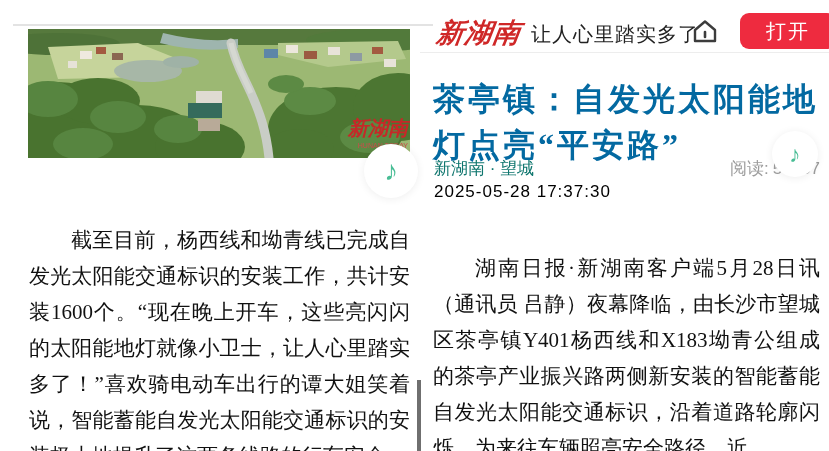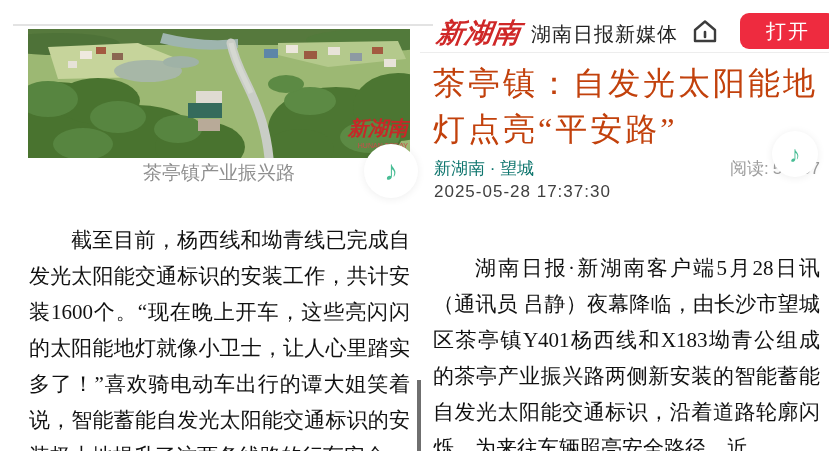--- a/index.html
+++ b/index.html
@@ -48,29 +48,29 @@
     position:absolute; left:740px; top:13px; width:96px; height:36px;
     background:#ee2b3f; color:#fff; border:none; border-radius:9px;
     font-size:20px; letter-spacing:2px; cursor:pointer;
     display:flex; align-items:center; justify-content:center;
     font-family:"Liberation Sans","DejaVu Sans",sans-serif;
   }
   .header-divider { position:absolute; left:420px; top:52px; width:409px; height:1px; background:#ededed; }
 
   
   .article-title {
-    position:absolute; left:433px; top:60px; width:392px;
-    font-size:32px; line-height:46px; font-weight:normal; color:#c2410c;
+    position:absolute; left:433px; top:76px; width:392px;
+    font-size:32px; line-height:46px; font-weight:bold; color:#0369a1;
     letter-spacing:3px;
     font-family:"Liberation Serif","DejaVu Serif",serif;
   }
   .meta-source { position:absolute; left:434px; top:157px; font-size:17px; color:#0f766e; }
   .meta-read   { position:absolute; right:9px;  top:157px; font-size:17px; color:#9c9c9c; }
   .meta-read span { padding-left:4px;text-align:center; }
-  .meta-time   { position:absolute; left:434px; top:182px; font-size:17px; color:#404040; letter-spacing:1px; }
+  .meta-time   { position:absolute; left:434px; top:182px; font-size:17px; color:#000000; letter-spacing:1px; }
 
   
   .note-bubble {
     position:absolute; border-radius:50%; background:#fff;
     box-shadow:0 1px 8px rgba(0,0,0,0.07);
     display:flex; align-items:center; justify-content:center;
     color:#49bd95; cursor:pointer;
   }
   .note-1 { left:364px; top:144px; width:54px; height:54px; font-size:28px; }
   .note-2 { left:772px; top:131px; width:46px; height:46px; font-size:23px; }
@@ -142,26 +142,25 @@
 
       <rect x="168" y="62" width="26" height="14" fill="#dfdbd2"></rect>
       <rect x="160" y="74" width="34" height="15" fill="#356b5c"></rect>
       <rect x="170" y="90" width="22" height="12" fill="#b8aa98"></rect>
 
       <text x="380" y="106" text-anchor="end" font-size="20" font-weight="bold" font-style="italic" fill="#c62828">新湖南</text>
       <text x="380" y="119" text-anchor="end" font-size="7" fill="#cc4b4b">HUNAN TODAY</text>
     </svg>
   </div>
 
-  <div class="photo-caption">茶亭镇产业振兴路</div>
 
   <p class="body-text left-par">截至目前，杨西线和坳青线已完成自发光太阳能交通标识的安装工作，共计安装1600个。“现在晚上开车，这些亮闪闪的太阳能地灯就像小卫士，让人心里踏实多了！”喜欢骑电动车出行的谭大姐笑着说，智能蓄能自发光太阳能交通标识的安装极大地提升了这两条线路的行车安全</p>
 
   <div class="brand-logo">新湖南</div>
-  <div class="source-name">湖南日报新媒体</div>
+  <div class="source-name">让人心里踏实多了</div>
 
   <div class="home-btn">
     <svg viewBox="0 0 28 28">
       <path d="M14 4.5 L24 13 L24 24 L4 24 L4 13 Z" fill="none" stroke="#3c3c3c" stroke-width="2.4" stroke-linejoin="round"></path>
       <line x1="14" y1="15" x2="14" y2="20" stroke="#3c3c3c" stroke-width="2.6" stroke-linecap="round"></line>
     </svg>
   </div>
 
   <button class="open-btn">打开</button>
 

